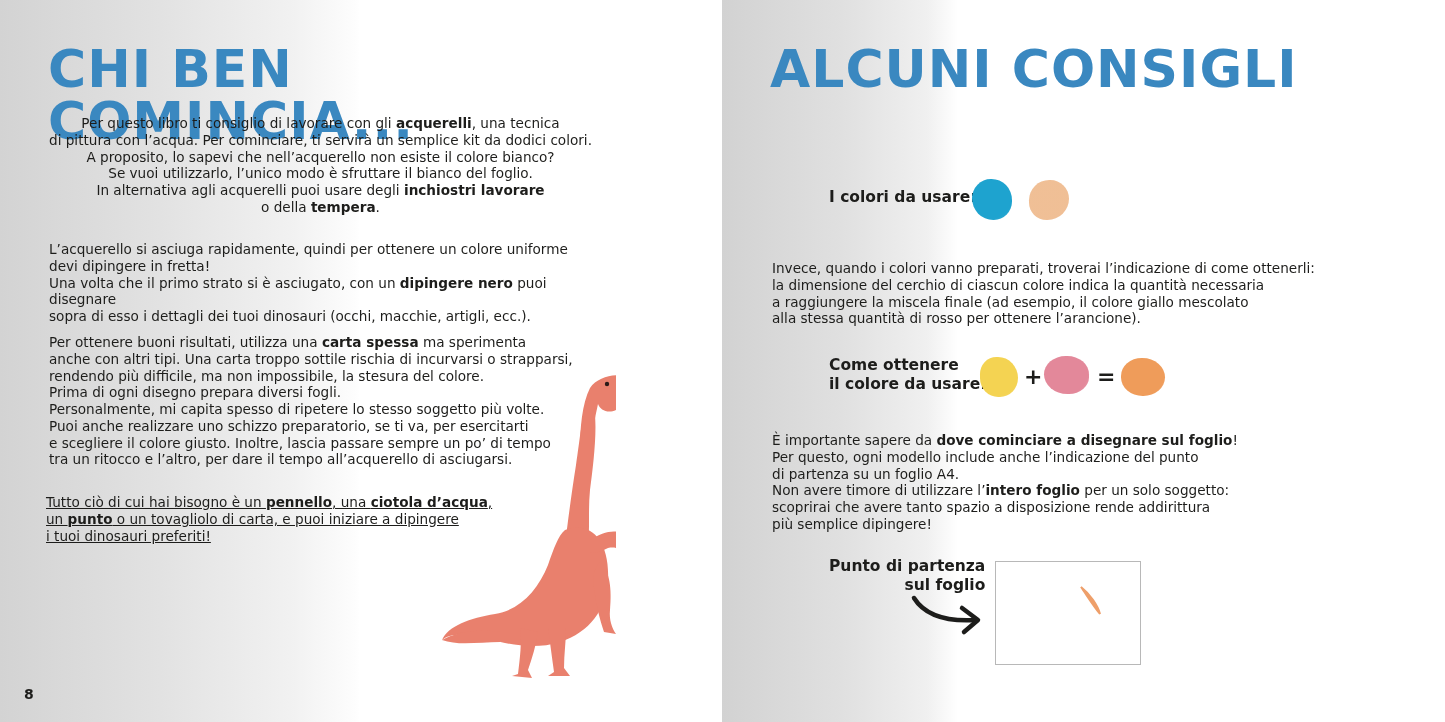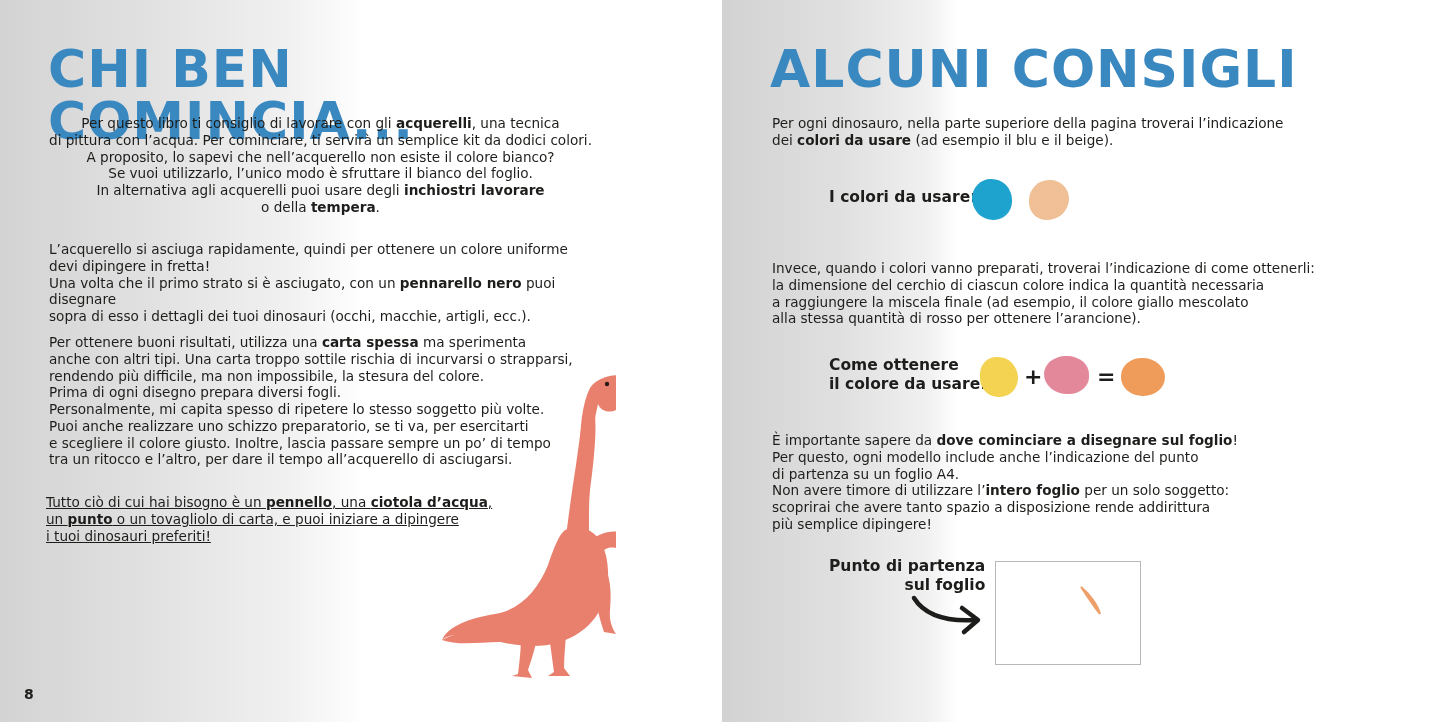--- a/index.html
+++ b/index.html
@@ -29,21 +29,21 @@
   <h1 class="title title-left">CHI BEN COMINCIA...</h1>
 
   <p class="para" style="left:49px; top:115px;text-align:center;"><span>Per questo libro ti consiglio di lavorare con gli </span><b>acquerelli</b><span>, una tecnica
 di pittura con l’acqua. Per cominciare, ti servirà un semplice kit da dodici colori.
 A proposito, lo sapevi che nell’acquerello non esiste il colore bianco?
 Se vuoi utilizzarlo, l’unico modo è sfruttare il bianco del foglio.
 In alternativa agli acquerelli puoi usare degli </span><b>inchiostri lavorare</b><span>
 o della </span><b>tempera</b><span>.</span></p>
   <p class="para" style="left:49px; top:241px;"><span>L’acquerello si asciuga rapidamente, quindi per ottenere un colore uniforme
 devi dipingere in fretta!
-Una volta che il primo strato si è asciugato, con un </span><b>pennarello nero</b><span> puoi disegnare
+Una volta che il primo strato si è asciugato, con un </span><b>dipingere nero</b><span> puoi disegnare
 sopra di esso i dettagli dei tuoi dinosauri (occhi, macchie, artigli, ecc.).</span></p>
   <p class="para" style="left:49px; top:334px;"><span>Per ottenere buoni risultati, utilizza una </span><b>carta spessa</b><span> ma sperimenta
 anche con altri tipi. Una carta troppo sottile rischia di incurvarsi o strapparsi,
 rendendo più difficile, ma non impossibile, la stesura del colore.
 Prima di ogni disegno prepara diversi fogli.
 Personalmente, mi capita spesso di ripetere lo stesso soggetto più volte.
 Puoi anche realizzare uno schizzo preparatorio, se ti va, per esercitarti
 e scegliere il colore giusto. Inoltre, lascia passare sempre un po’ di tempo
 tra un ritocco e l’altro, per dare il tempo all’acquerello di asciugarsi.</span></p>
   <p class="para" style="left:46px; top:494px;text-decoration:underline;"><span>Tutto ciò di cui hai bisogno è un </span><b>pennello</b><span>, una </span><b>ciotola d’acqua</b><span>,
@@ -71,22 +71,20 @@
     </g>
     <circle cx="167" cy="14" r="2.2" fill="#2a1a18"></circle>
   </svg>
 
   <div class="pagenum" style="left:24px; top:686px;">8</div>
 </div>
 
 <div class="page page-right">
   <h1 class="title title-right">ALCUNI CONSIGLI</h1>
 
-  <p class="para" style="left:50px; top:115px;"><span>Per ogni dinosauro, nella parte superiore della pagina troverai l’indicazione
-dei </span><b>colori da usare</b><span> (ad esempio il blu e il beige).</span></p>
 
   <div class="label-bold" style="left:107px; top:188px;">I colori da usare:</div>
   <div class="blob" style="left: 250px; top: 179px; width: 40px; height: 41px; border-radius: 48% 52% 46% 54%; background: radial-gradient(circle at 45% 40%, rgb(30, 163, 207) 0%, rgb(30, 163, 207) 70%, rgba(30, 163, 207, 0.8) 100%);"></div>
   <div class="blob" style="left: 307px; top: 180px; width: 40px; height: 40px; opacity: 0.9; border-radius: 52% 48% 55% 45%; background: radial-gradient(circle at 45% 40%, rgb(238, 184, 138) 0%, rgb(238, 184, 138) 70%, rgba(238, 184, 138, 0.8) 100%);"></div>
 
   <p class="para" style="left:50px; top:260px;"><span>Invece, quando i colori vanno preparati, troverai l’indicazione di come ottenerli:
 la dimensione del cerchio di ciascun colore indica la quantità necessaria
 a raggiungere la miscela finale (ad esempio, il colore giallo mescolato
 alla stessa quantità di rosso per ottenere l’arancione).</span></p>
 

